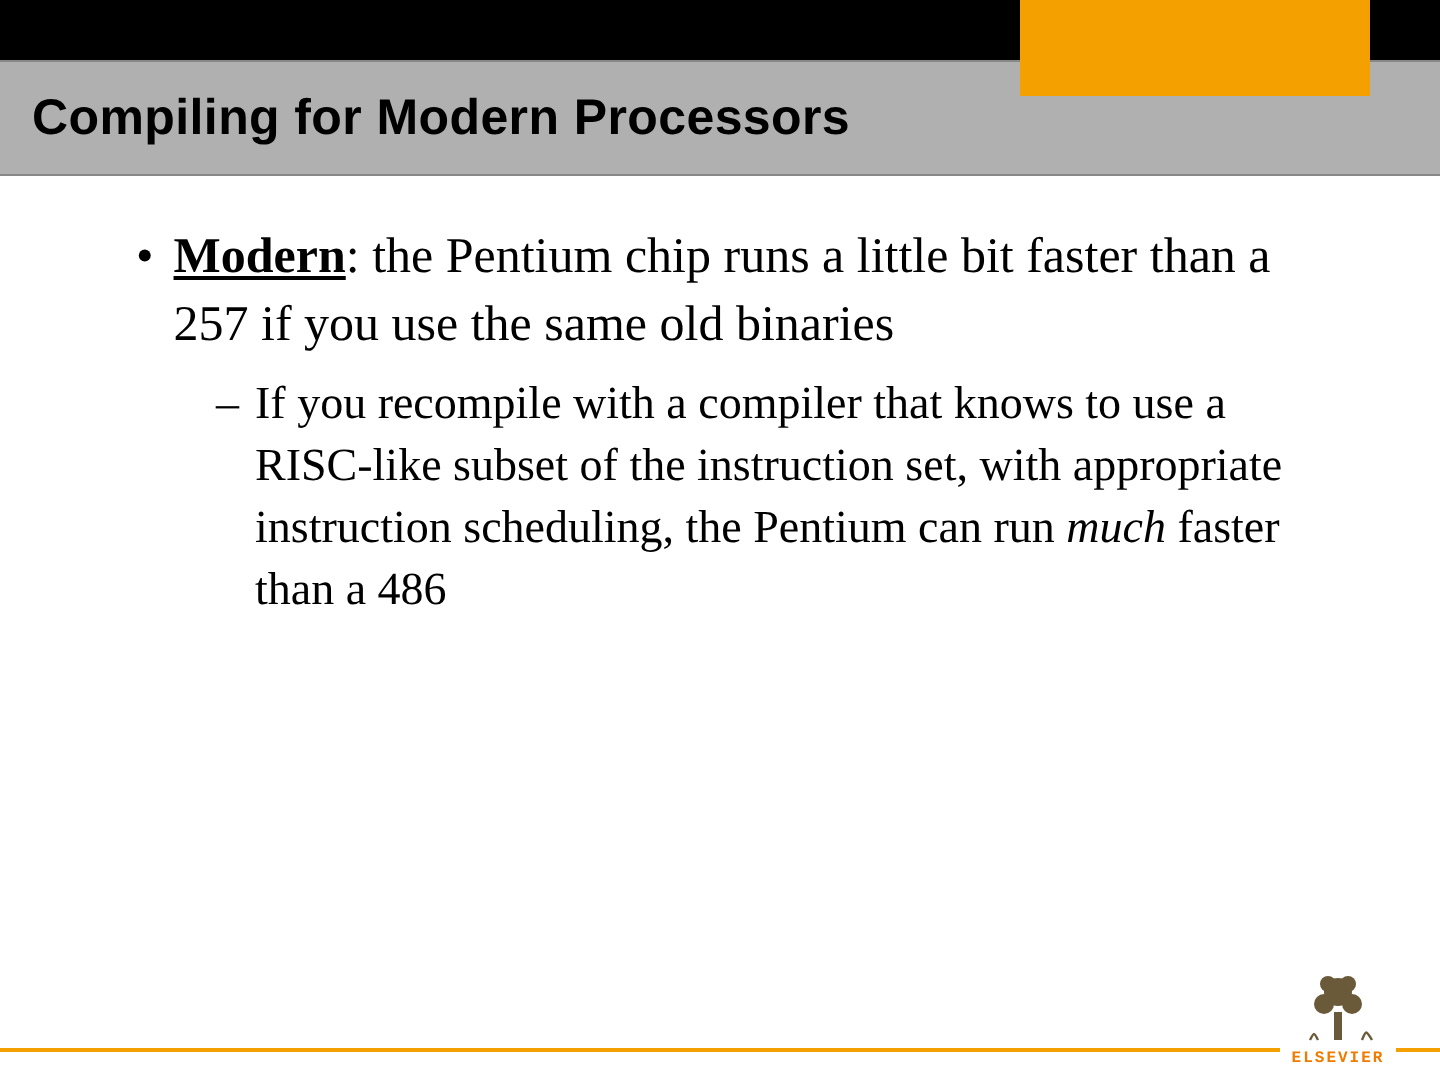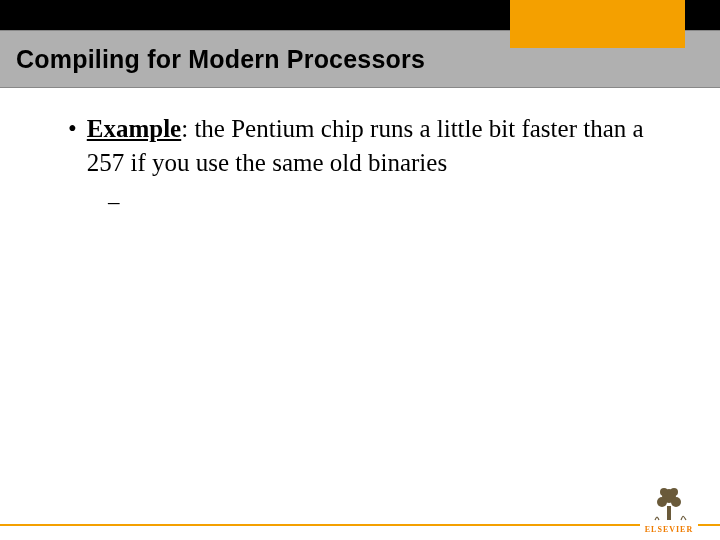--- a/index.html
+++ b/index.html
@@ -94,46 +94,49 @@
     width: 58px;
     text-align: center;
     background: #fff;
   }
   .logo .tree {
     width: 44px;
     height: 44px;
     margin: 0 auto 1px;
   }
   .logo .brand {
-    font-family: Liberation Serif, serif;
+    font-family: Liberation Mono, monospace;
     font-size: 8px;
     letter-spacing: 1px;
     color: #ef7c00;
     font-weight: 600;
   }
 </style>
 </head>
 <body>
 
 <div class="top-black"></div>
 <div class="orange-box"></div>
 
 <div class="title-bar">
   <h1>Compiling for Modern Processors</h1>
 </div>
 
 <div class="content">
   <div class="bullet-row">
     <div class="bullet-dot">•</div>
     <div class="bullet-text">
-      <span class="example-label">Example</span><span>: the Pentium chip runs a little bit faster than a 257 if you use the same old binaries</span>
+      <span class="example-label">Modern</span><span>: the Pentium chip runs a little bit faster than a 257 if you use the same old binaries</span>
     </div>
   </div>
   <div class="sub-row">
     <div class="sub-dash">–</div>
+    <div class="sub-text">
+      <span>If you recompile with a compiler that knows to use a RISC-like subset of the instruction set, with appropriate instruction scheduling, the Pentium can run </span><span class="emph">much</span><span> faster than a 486</span>
+    </div>
   </div>
 </div>
 
 <div class="footer-line"></div>
 
 <div class="logo">
   <div class="tree">
     <svg viewBox="0 0 44 44" width="44" height="44">
       <g fill="#6a5a3a">
         <rect x="20" y="26" width="4" height="14"></rect>

